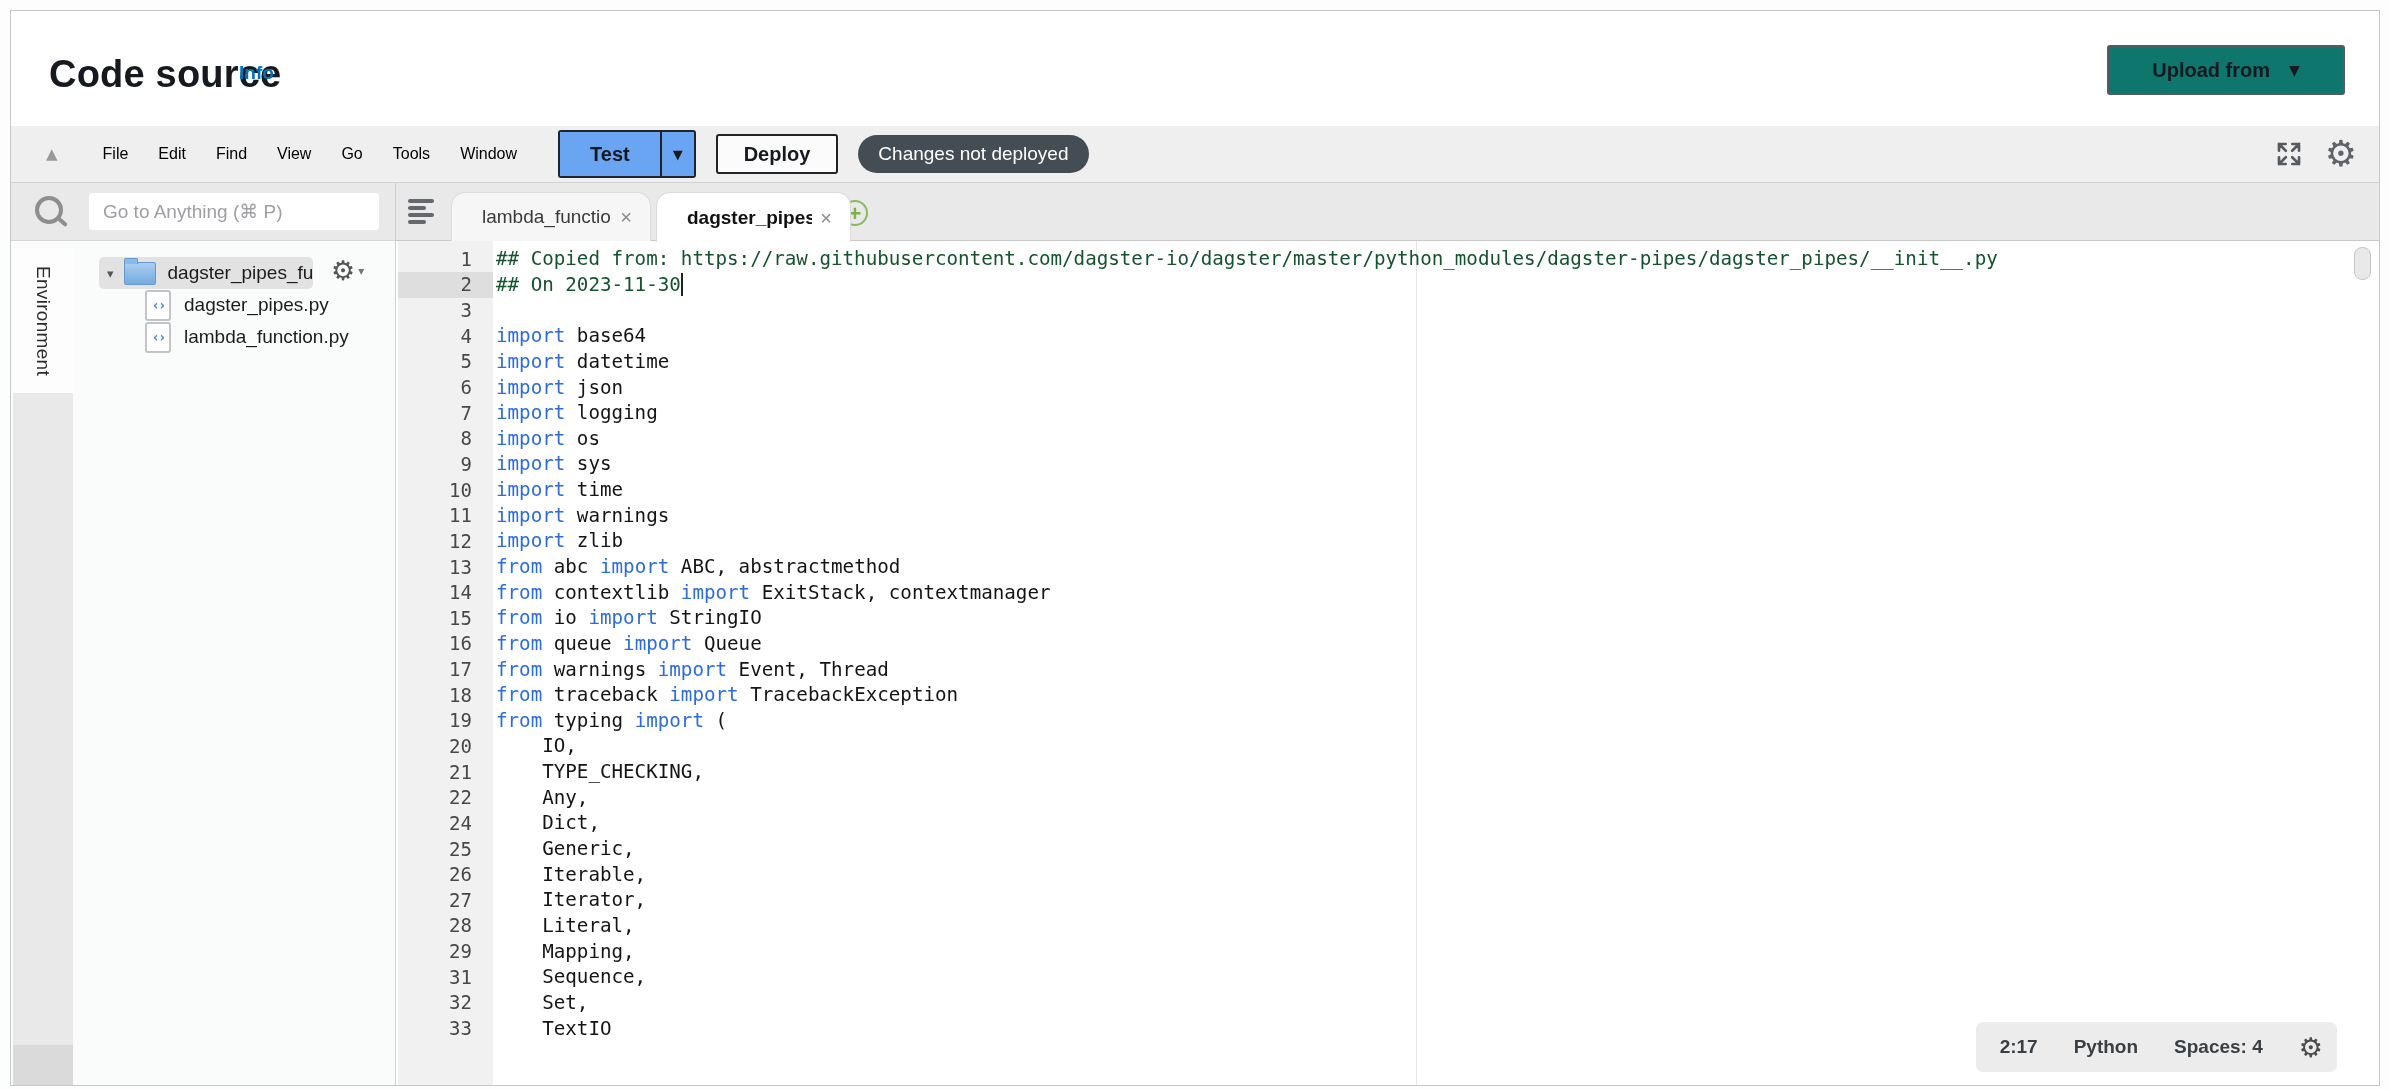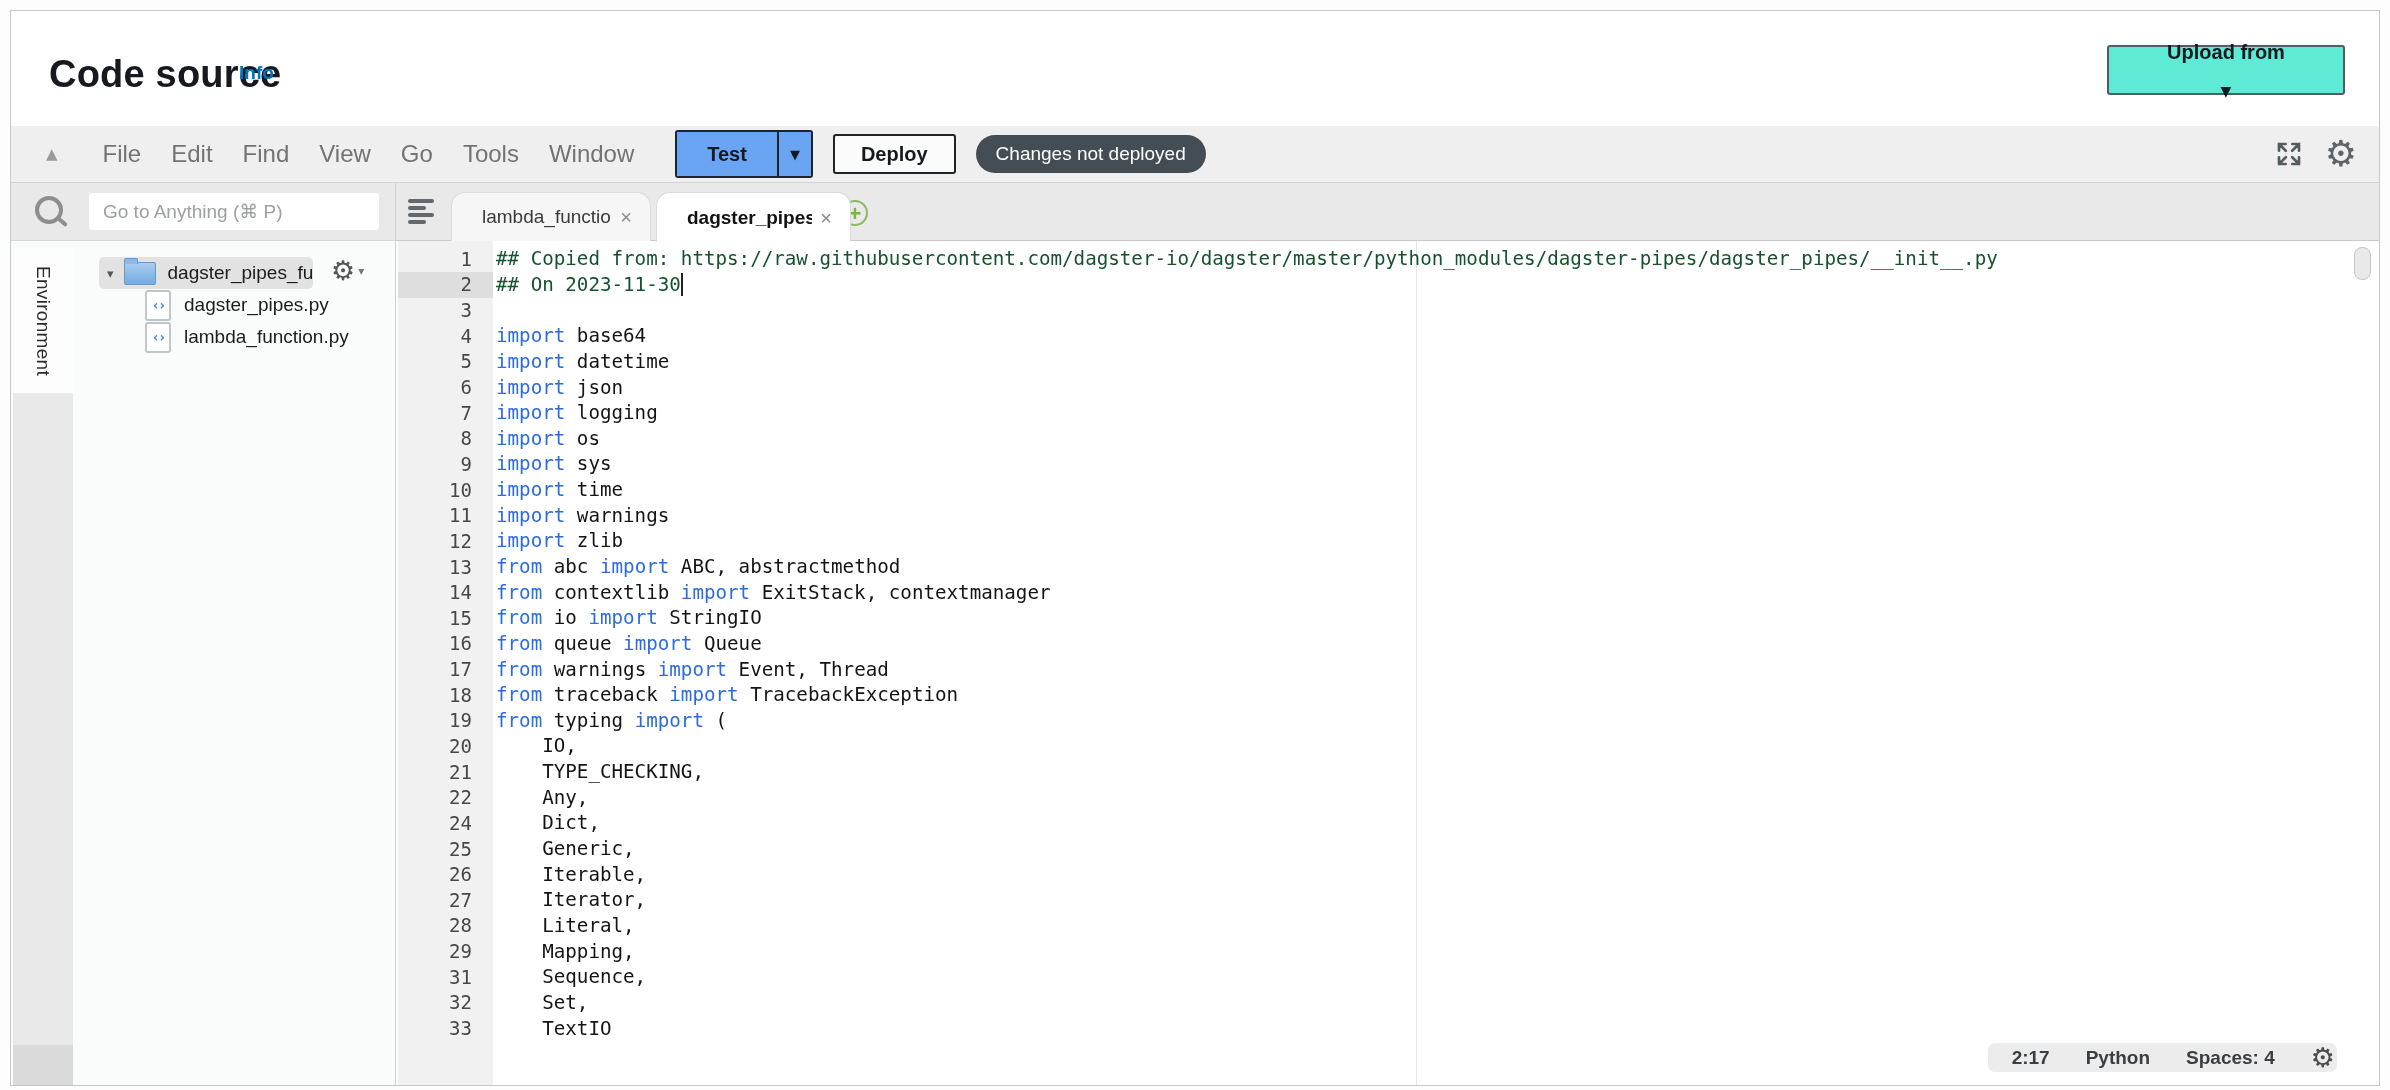--- a/index.html
+++ b/index.html
@@ -14,34 +14,34 @@
     background:#fff;border:1px solid #c3c8cc;box-sizing:border-box;overflow:hidden;
   }
   
   .panel-header{position:absolute;left:0;top:0;width:100%;height:115px;background:#fff;}
   .page-title{
     position:absolute;left:38px;top:42px;font-size:38px;font-weight:bold;color:#16191f;letter-spacing:.2px;
   }
   .info-link{position:absolute;left:228px;top:51px;font-size:19px;font-weight:bold;color:#0073bb;cursor:pointer;text-decoration:none;}
   .upload-btn{
     position:absolute;left:2096px;top:34px;width:238px;height:50px;box-sizing:border-box;
-    background:#5eead4;border:2px solid #545b64;border-radius:3px;
+    background:#0f766e;border:2px solid #545b64;border-radius:3px;
     display:flex;align-items:center;justify-content:center;gap:19px;
-    font-size:20px;font-weight:bold;color:#16191f;cursor:pointer;flex-direction:column;
+    font-size:20px;font-weight:bold;color:#16191f;cursor:pointer;
   }
   .upload-btn .caret{font-size:14px;color:#16191f;font-family:"DejaVu Sans",sans-serif;}
   
   .menubar{
     position:absolute;left:0;top:115px;width:100%;height:57px;background:#efeff0;
     border-bottom:1px solid #d3d3d3;box-sizing:border-box;
     display:flex;align-items:center;
   }
   .collapse-icon{margin-left:35px;font-size:15px;color:#9a9a9a;cursor:pointer;font-family:"DejaVu Sans",sans-serif;}
   .menus{display:flex;margin-left:30px;}
-  .menu-item{font-size:24px;color:#737373;padding:8px 15px;cursor:pointer;}
+  .menu-item{font-size:16px;color:#000000;padding:8px 15px;cursor:pointer;}
   .test-split{
     margin-left:26px;height:48px;display:flex;align-items:stretch;
     border:2px solid #202428;border-radius:3px;overflow:hidden;cursor:pointer;box-sizing:border-box;
   }
   .test-main{background:#69a5f3;display:flex;align-items:center;padding:0 30px;font-size:20px;font-weight:bold;color:#16191f;}
   .test-caret{background:#69a5f3;border-left:2px solid #202428;display:flex;align-items:center;padding:0 11px;font-size:13px;color:#16191f;font-family:"DejaVu Sans",sans-serif;}
   .deploy-btn{
     margin-left:20px;height:40px;box-sizing:border-box;background:#fbfbfb;border:2px solid #202428;border-radius:3px;
     display:flex;align-items:center;padding:0 26px;font-size:20px;font-weight:bold;color:#16191f;cursor:pointer;
   }
@@ -121,22 +121,22 @@
   }
   .code{
     margin-left:24px;white-space:pre;font-family:"DejaVu Sans Mono",monospace;font-size:19.2px;color:#111;
   }
   .tok-k{color:#2c6be0;}
   .tok-c{color:#14532d;text-align:right;}
   .tok-p{color:#141414;}
   .cursor-caret{position:absolute;width:2px;height:23px;background:#222;}
   .vscroll-thumb{position:absolute;right:8px;top:6px;width:15px;height:31px;background:#e9e9e9;border:1px solid #c6c6c6;border-radius:8px;cursor:pointer;}
   .status-pill{
-    position:absolute;right:42px;bottom:13px;height:29px;background:#ececec;border-radius:7px;
-    display:flex;align-items:center;gap:36px;padding:0 2px 0 24px;
+    position:absolute;right:42px;bottom:13px;height:50px;background:#ececec;border-radius:7px;
+    display:flex;align-items:center;gap:36px;padding:0 14px 0 24px;
   }
   .status-item{font-size:19px;font-weight:bold;color:#3a3f44;cursor:pointer;}
   .status-pill .gear{font-size:27px;color:#4c4c4c;}
 </style>
 </head>
 <body>
 
 <div class="card">
 
   <div class="panel-header">

